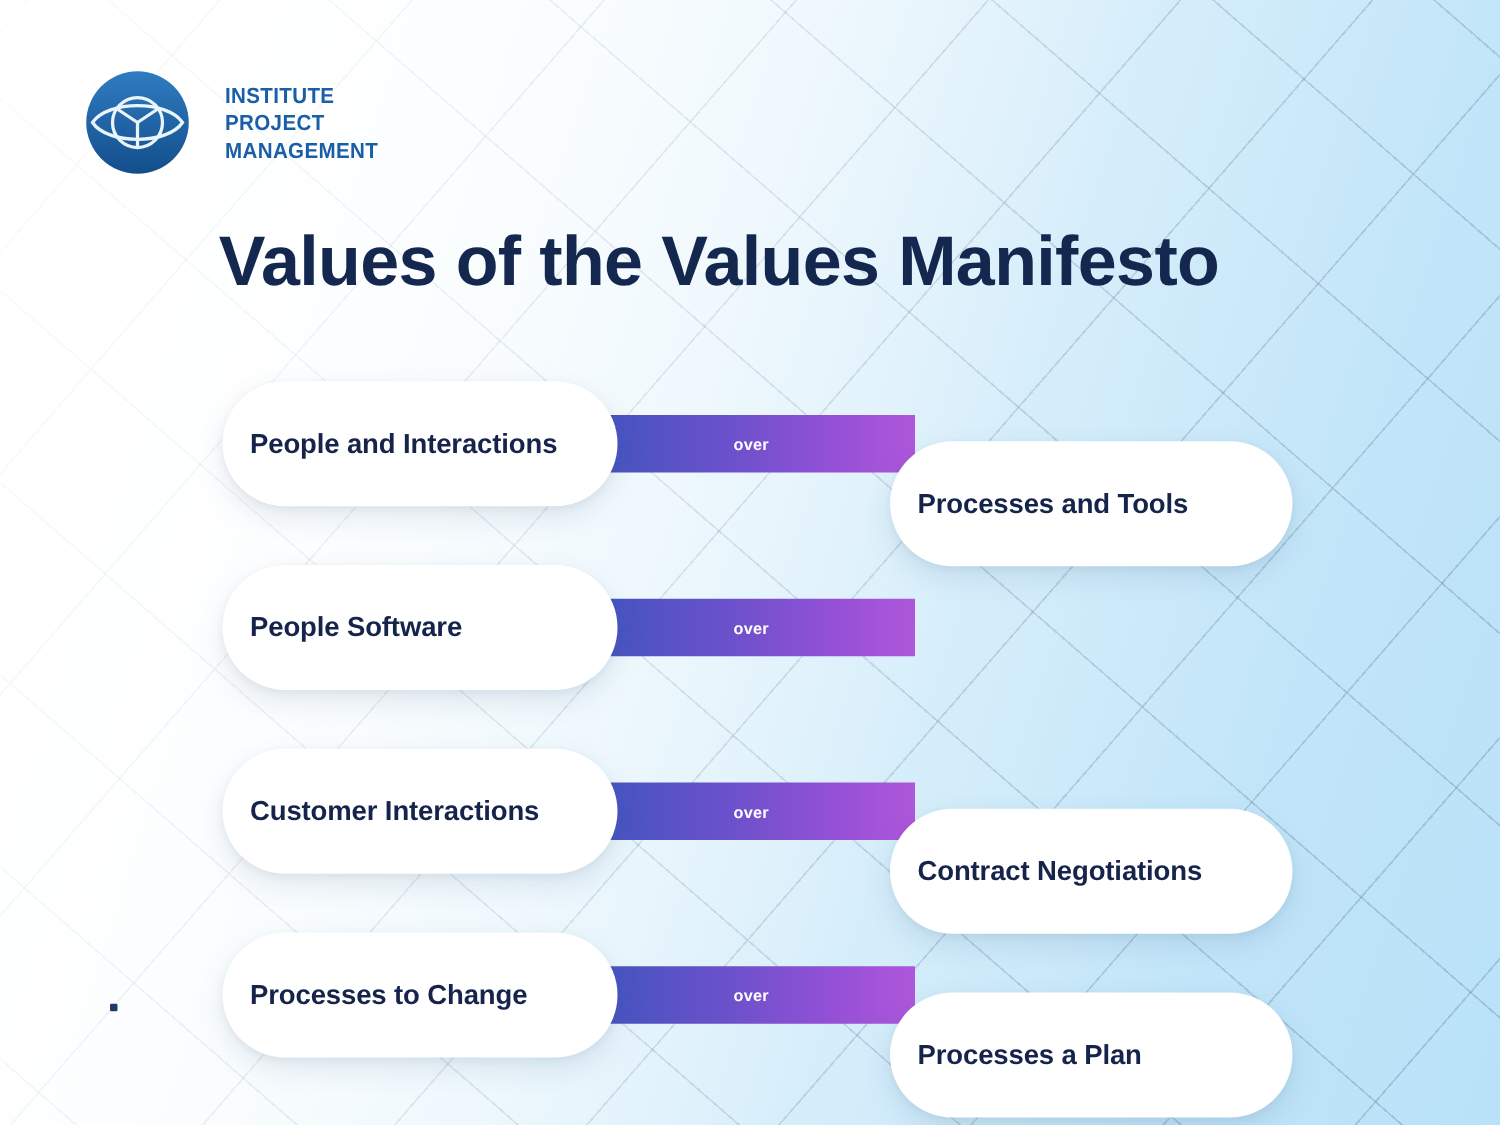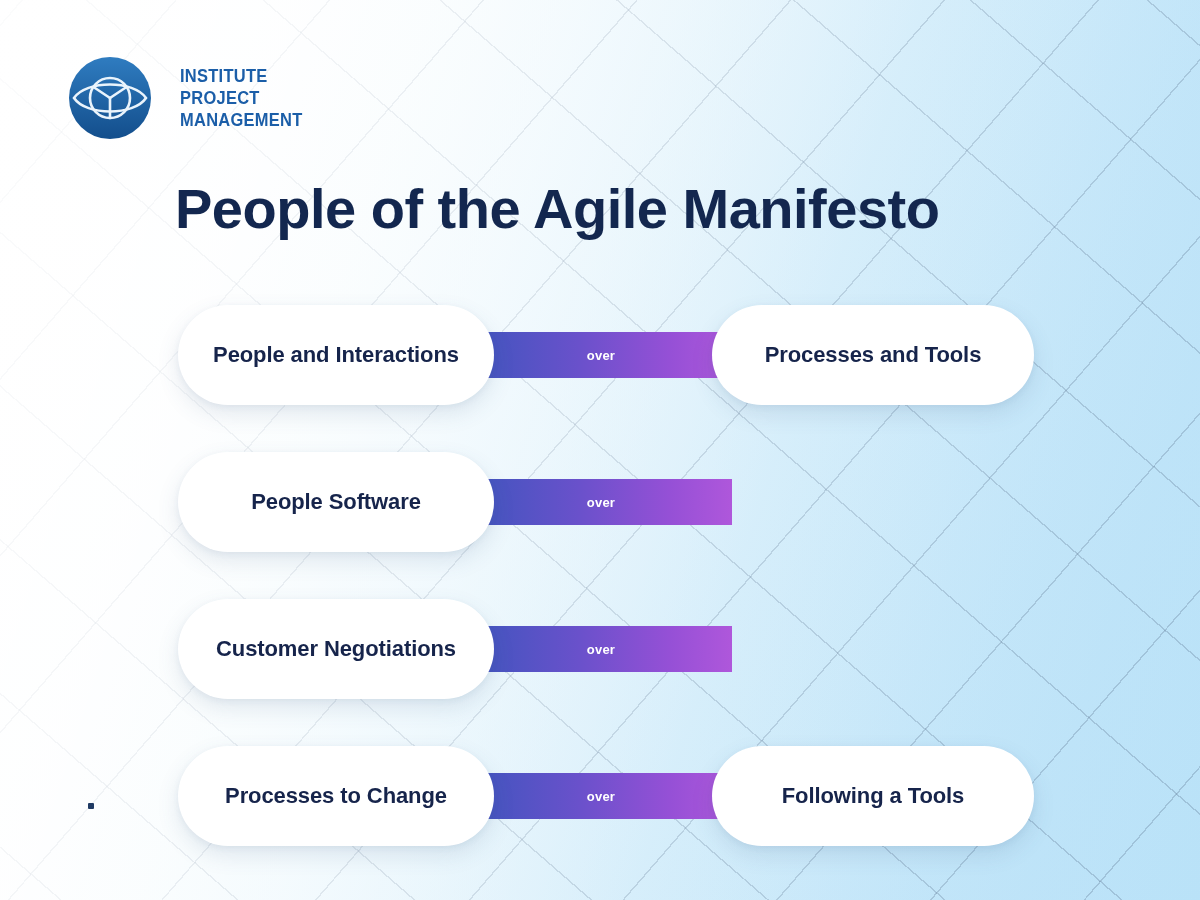--- a/index.html
+++ b/index.html
@@ -138,27 +138,26 @@
     position: absolute;
     top: 50%;
     transform: translateY(-50%);
     height: 100px;
     background: #ffffff;
     border-radius: 50px;
     box-shadow: 0 9px 22px rgba(60,95,135,0.13),
                 0 2px 6px rgba(60,95,135,0.07);
     display: flex;
     align-items: center;
-    justify-content: center;
     z-index: 2;
     box-sizing: border-box;
     padding: 0 22px;
   }
   .pill-left  { left: 178px;  width: 316px; }
-  .pill-right { left: 712px;  width: 322px; }
+  .pill-right { left: 712px;  width: 322px; margin-top: 48px; }
 
   .pill-text {
     font-size: 22px;
     font-weight: 700;
     color: #16244B;
     text-align: center;
     line-height: 1.26;
     letter-spacing: -0.1px;
     white-space: pre-line;
   }
@@ -195,21 +194,21 @@
       <circle cx="42" cy="42" r="20" fill="none" stroke="#EAF4FC" stroke-width="2.6"></circle>
       <path d="M42 42 L42 62" fill="none" stroke="#EAF4FC" stroke-width="2.6" stroke-linecap="round"></path>
       <path d="M42 42 L25.5 31" fill="none" stroke="#EAF4FC" stroke-width="2.6" stroke-linecap="round"></path>
       <path d="M42 42 L58.5 31" fill="none" stroke="#EAF4FC" stroke-width="2.6" stroke-linecap="round"></path>
     </svg>
     <div class="logo-text">INSTITUTE
 PROJECT
 MANAGEMENT</div>
   </div>
 
-  <div class="title">People of the Agile Manifesto</div>
+  <div class="title">Values of the Values Manifesto</div>
 
   <div class="rows">
 
     <div class="row">
       <div class="pill pill-left">
         <span class="pill-text">People and Interactions</span>
       </div>
       <div class="connector">
         <span class="connector-label">over</span>
       </div>
@@ -222,36 +221,39 @@
       <div class="pill pill-left">
         <span class="pill-text">People Software</span>
       </div>
       <div class="connector">
         <span class="connector-label">over</span>
       </div>
     </div>
 
     <div class="row">
       <div class="pill pill-left">
-        <span class="pill-text">Customer Negotiations</span>
-      </div>
-      <div class="connector">
-        <span class="connector-label">over</span>
+        <span class="pill-text">Customer Interactions</span>
+      </div>
+      <div class="connector">
+        <span class="connector-label">over</span>
+      </div>
+      <div class="pill pill-right">
+        <span class="pill-text">Contract Negotiations</span>
       </div>
     </div>
 
     <div class="row">
       <div class="pill pill-left">
         <span class="pill-text">Processes to Change</span>
       </div>
       <div class="connector">
         <span class="connector-label">over</span>
       </div>
       <div class="pill pill-right">
-        <span class="pill-text">Following a Tools</span>
+        <span class="pill-text">Processes a Plan</span>
       </div>
     </div>
 
   </div>
 
   <div class="dot"></div>
 
 </div>
 
 </body></html>

